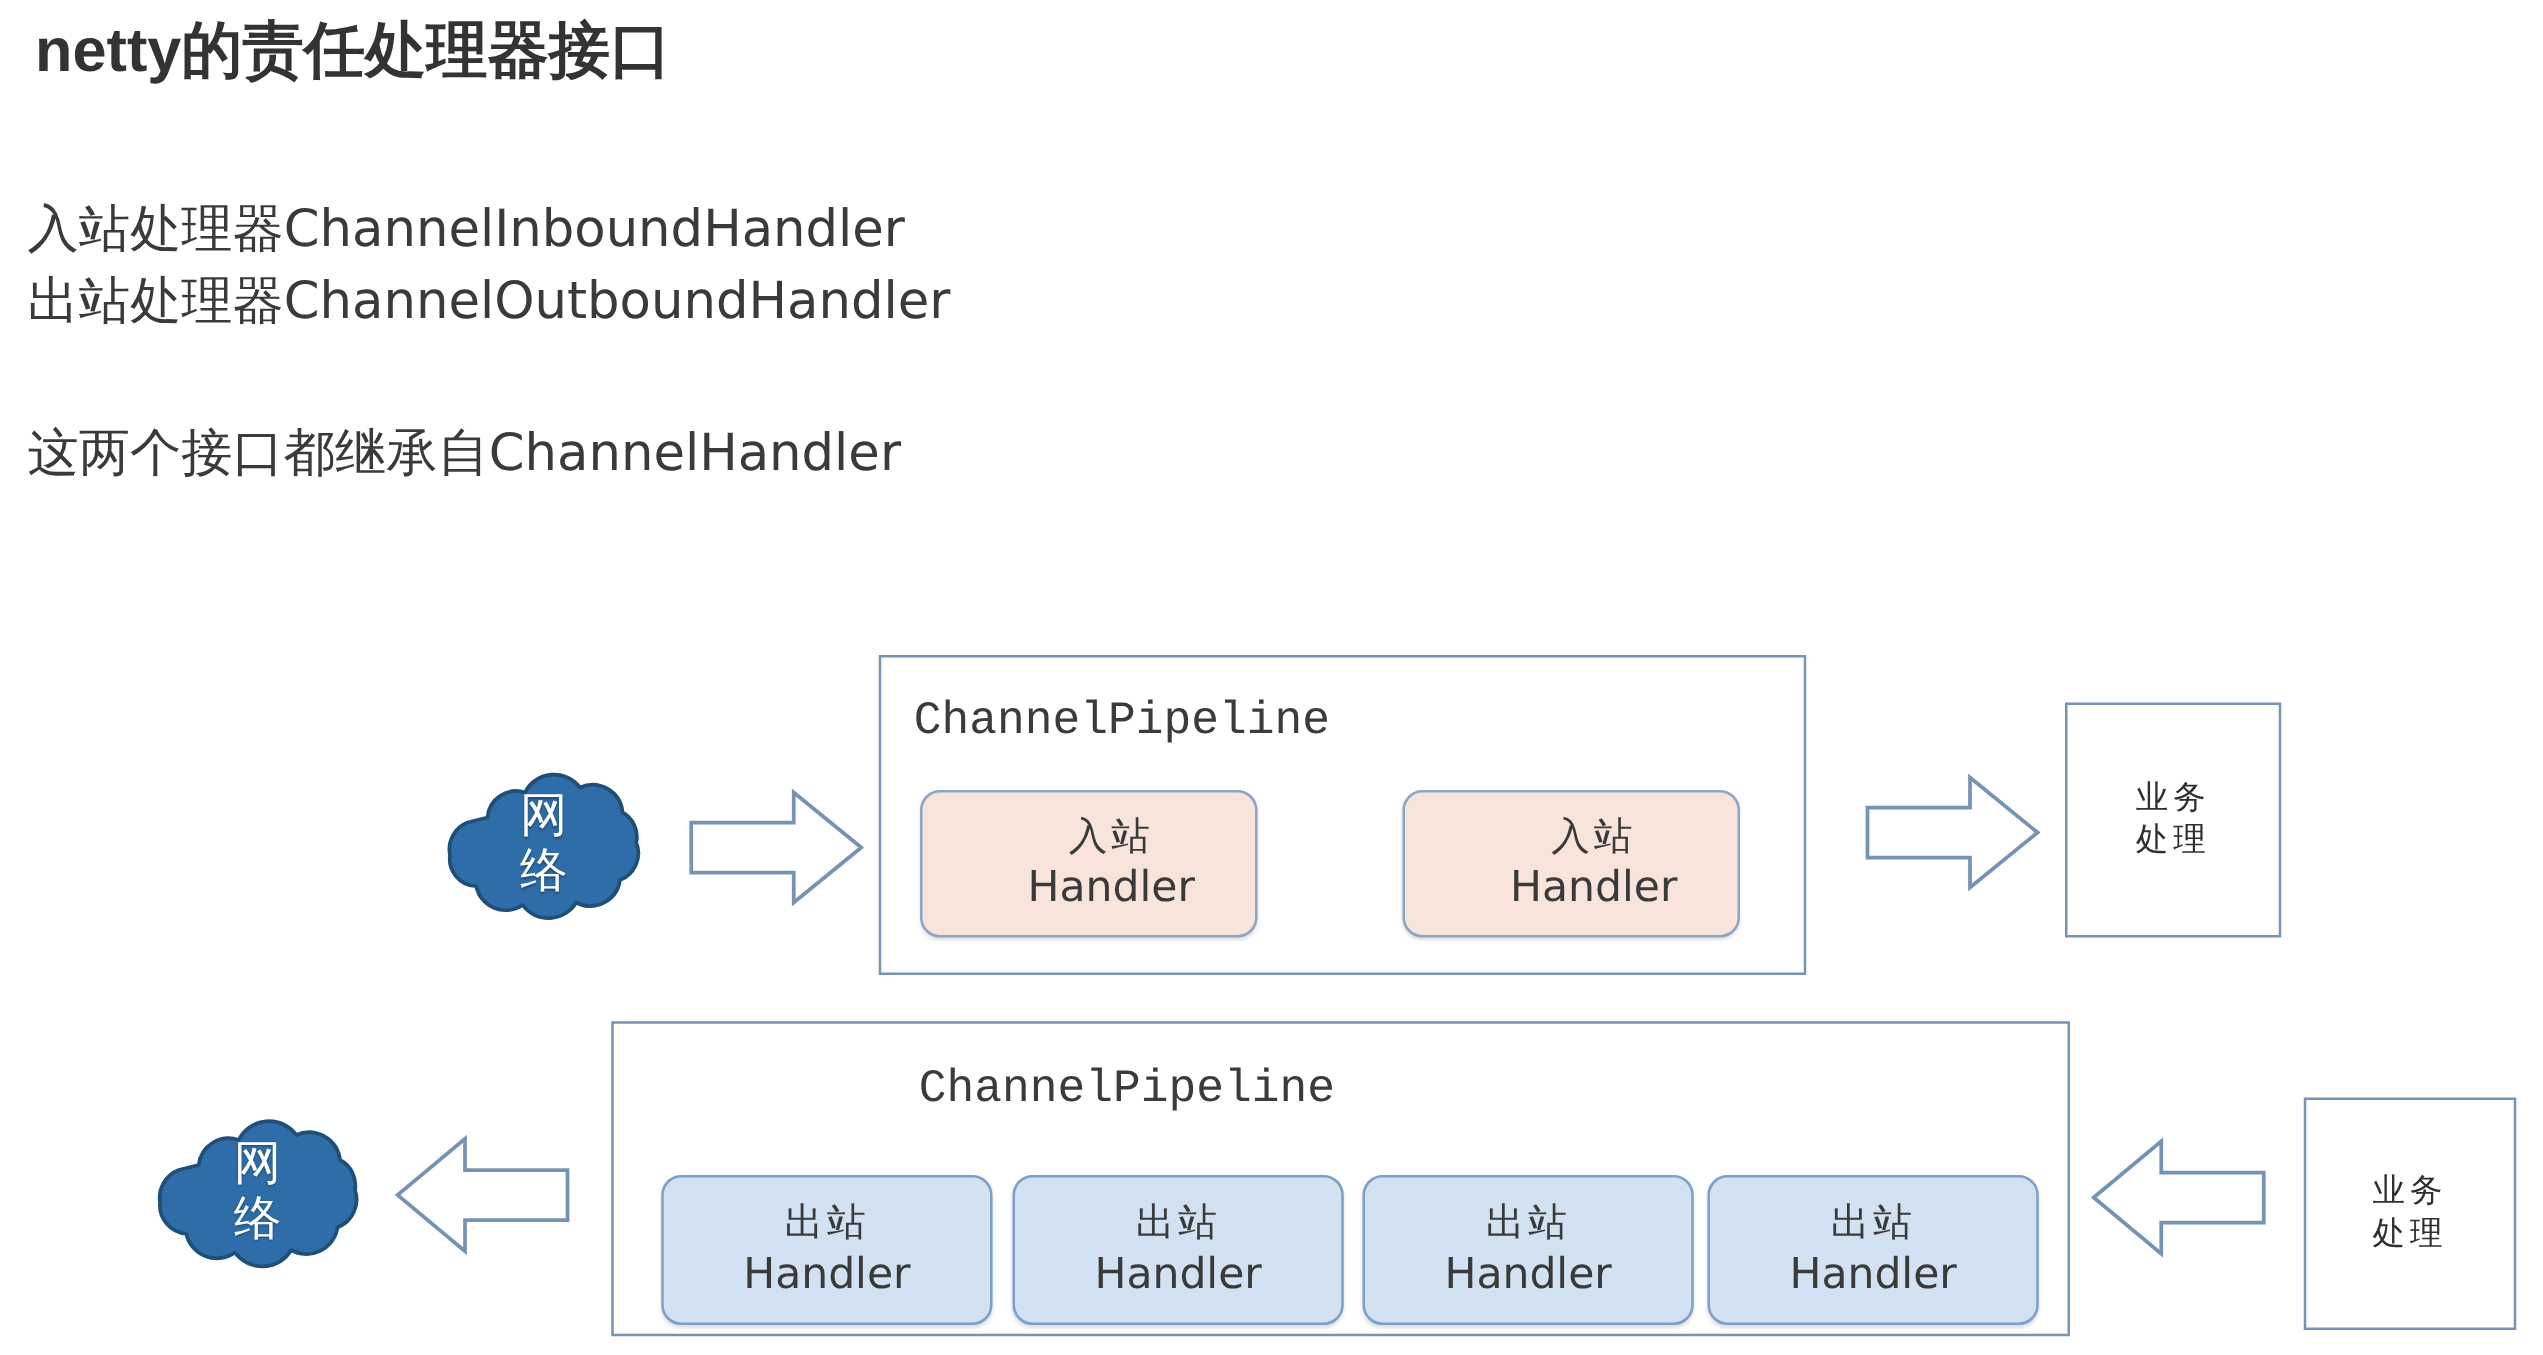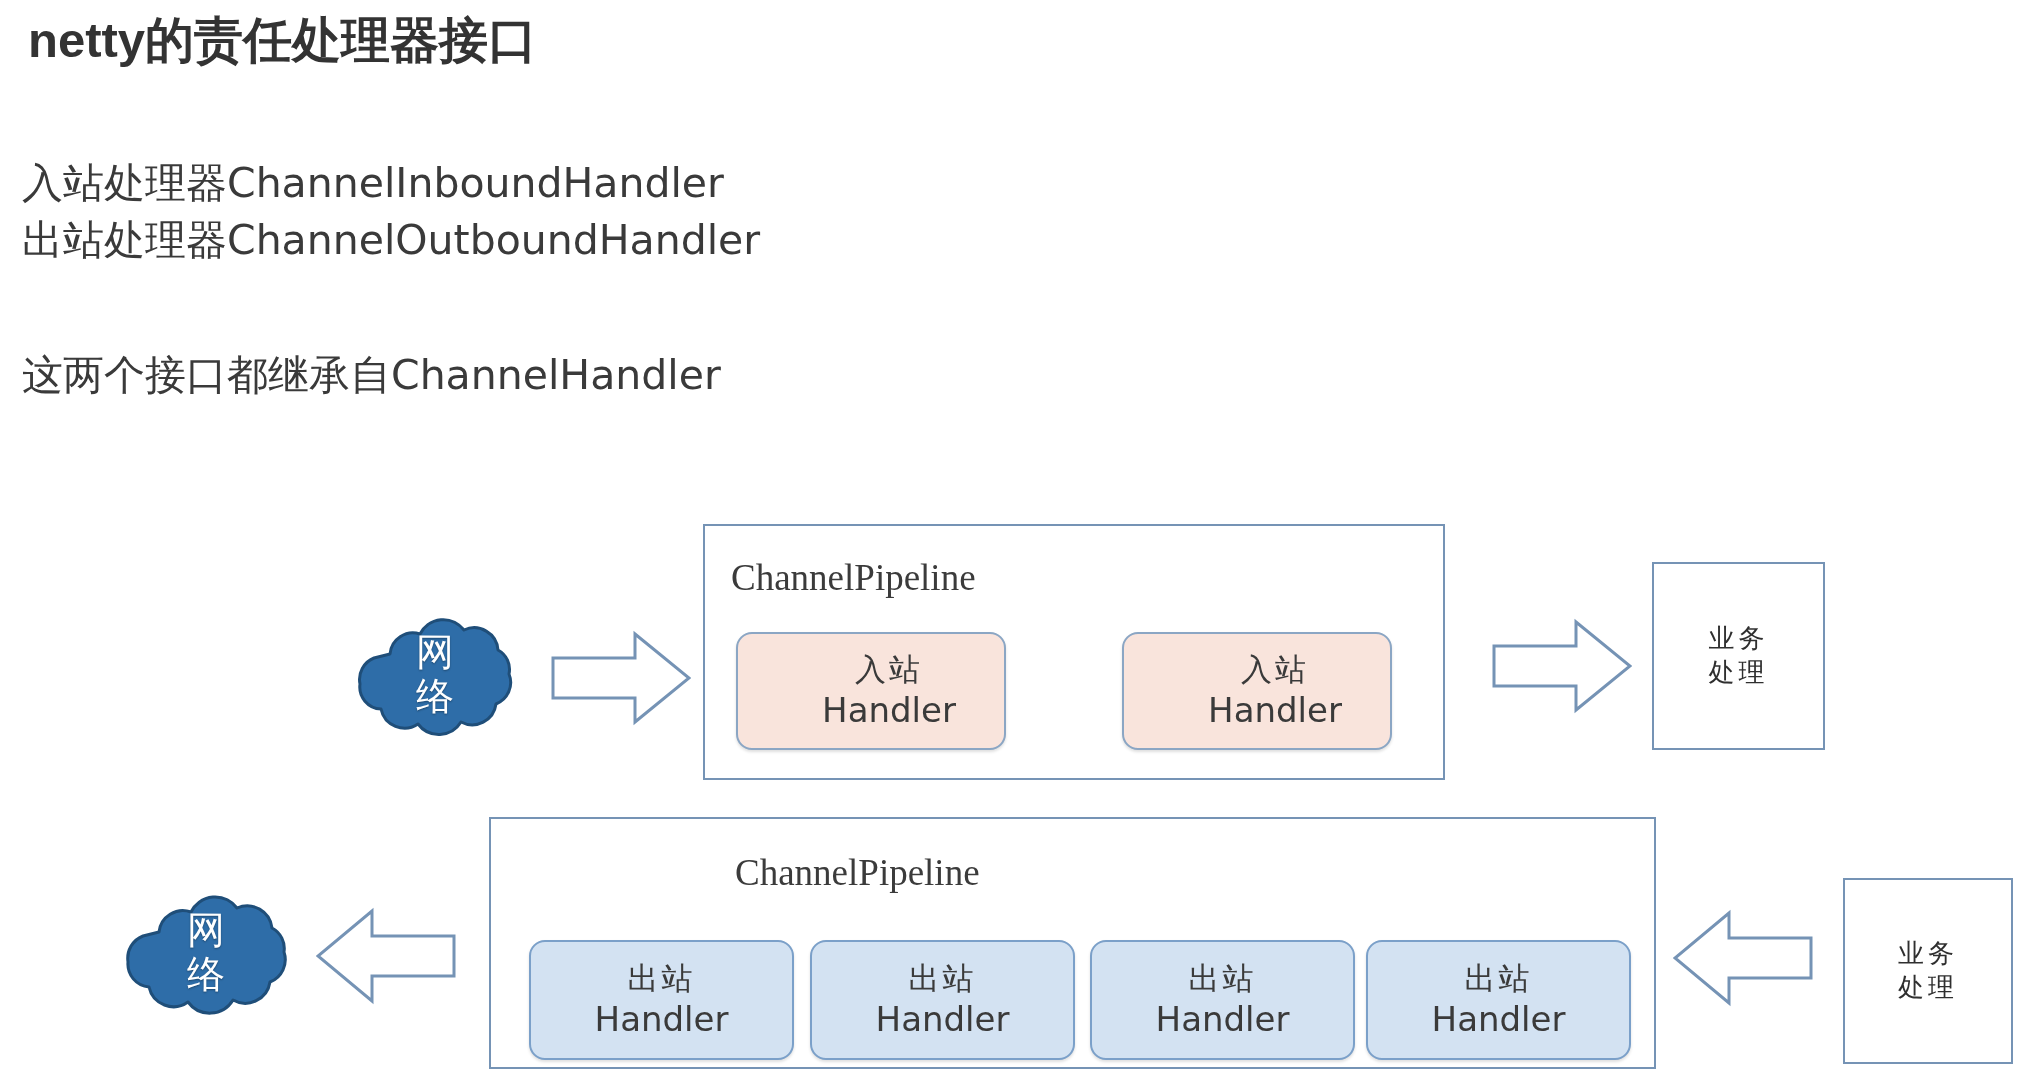--- a/index.html
+++ b/index.html
@@ -24,35 +24,35 @@
   .para-line{
     position:absolute;left:22px;
     font-size:41px;
     font-weight:400;
     color:#3a3a3a;
     white-space:nowrap;
     font-family:"DejaVu Sans","Liberation Sans",sans-serif;
   }
   #line-inbound{top:156px;}
   #line-outbound{top:213px;}
-  #line-inherit{top:348px;}
+  #line-inherit{top:335px;}
 
   
   .pipeline-box{
     position:absolute;
     border:2px solid #7593b5;
     background:#ffffff;
     box-sizing:border-box;
   }
   .pipeline-label{
     position:absolute;
     font-size:37px;
     color:#3b3b3b;
     white-space:nowrap;
-    font-family:Liberation Serif, serif;
+    font-family:Liberation Mono, monospace;
   }
   .handler{
     position:absolute;
     box-sizing:border-box;
     border-radius:16px;
     display:flex;
     flex-direction:column;
     align-items:center;
     justify-content:center;
     font-size:32px;

